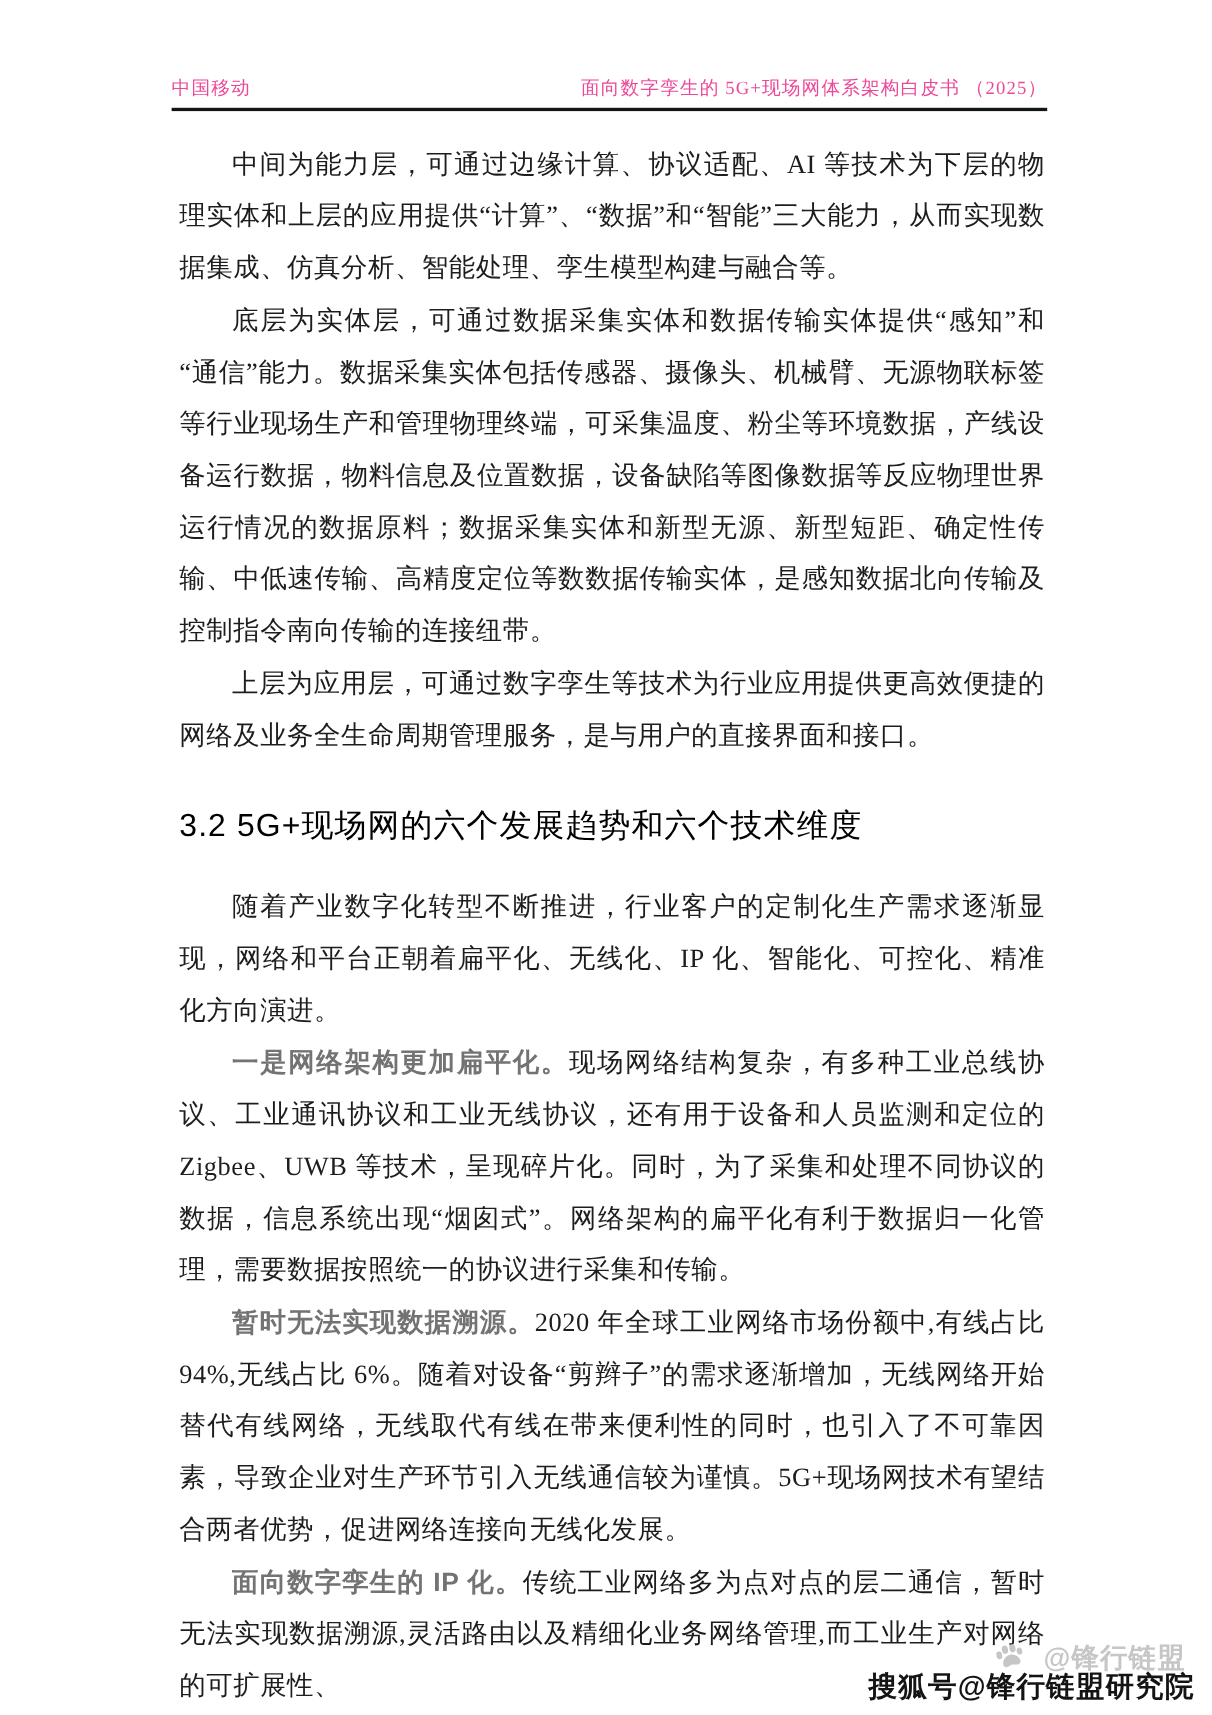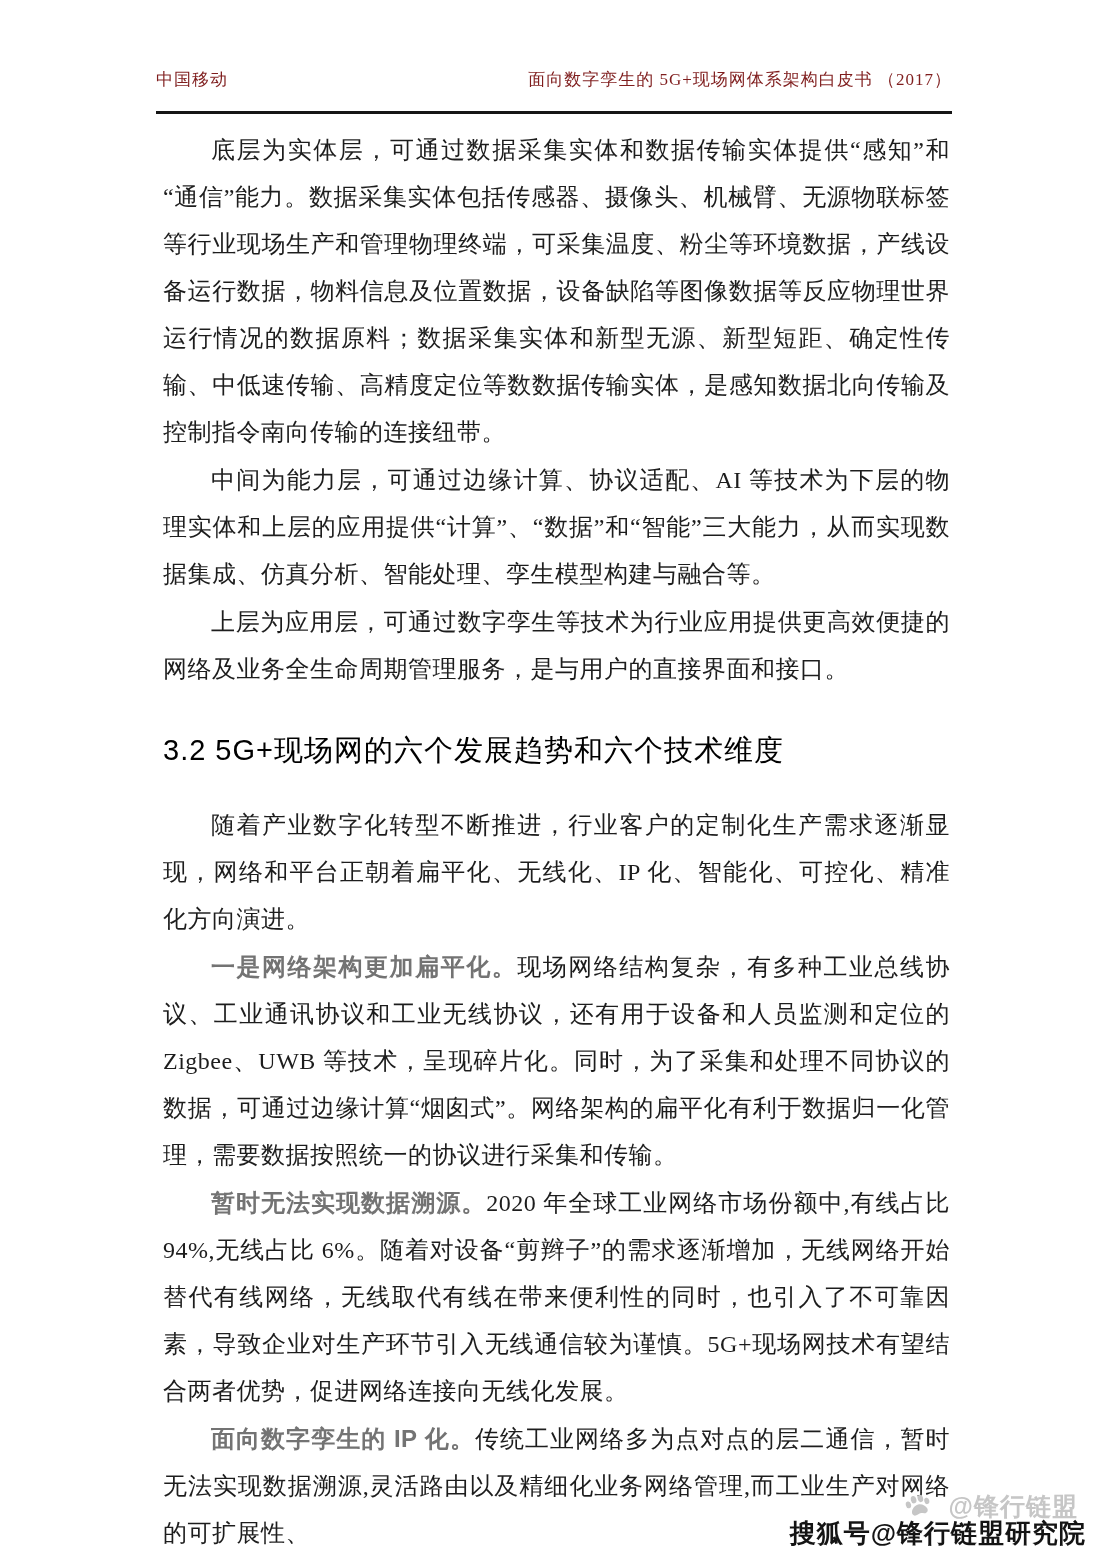--- a/index.html
+++ b/index.html
@@ -8,22 +8,22 @@
     width:1102px;height:1559px;
     background:#ffffff;
     margin:0 auto;
     overflow:hidden;
     font-family:"Liberation Serif","DejaVu Serif",serif;
     color:#1f1f1f;
   }
   .header{
     position:absolute;left:156px;right:150px;top:68px;
     display:flex;justify-content:space-between;align-items:flex-end;
-    font-size:17px;letter-spacing:1px;color:#7f1d1d;
-    padding-bottom:20px;
+    font-size:17px;letter-spacing:1px;color:#ec4899;
+    padding-bottom:7px;
     border-bottom:3px solid #151515;
   }
   .doc-body{
     position:absolute;left:163px;right:152px;top:126px;
   }
   .doc-body p{
     margin:0;
     font-size:24px;
     line-height:47px;
     letter-spacing:0.5px;
@@ -57,32 +57,32 @@
     text-shadow:1px 1px 0 rgba(255,255,255,0.85);
   }
 </style>
 </head>
 <body>
 
 <div class="page">
 
   <div class="header">
     <span>中国移动</span>
-    <span>面向数字孪生的 5G+现场网体系架构白皮书 （2017）</span>
+    <span>面向数字孪生的 5G+现场网体系架构白皮书 （2025）</span>
   </div>
 
   <div class="doc-body">
+    <p><b class="lead"></b><span>中间为能力层，可通过边缘计算、协议适配、AI 等技术为下层的物理实体和上层的应用提供“计算”、“数据”和“智能”三大能力，从而实现数据集成、仿真分析、智能处理、孪生模型构建与融合等。</span></p>
     <p><b class="lead"></b><span>底层为实体层，可通过数据采集实体和数据传输实体提供“感知”和“通信”能力。数据采集实体包括传感器、摄像头、机械臂、无源物联标签等行业现场生产和管理物理终端，可采集温度、粉尘等环境数据，产线设备运行数据，物料信息及位置数据，设备缺陷等图像数据等反应物理世界运行情况的数据原料；数据采集实体和新型无源、新型短距、确定性传输、中低速传输、高精度定位等数数据传输实体，是感知数据北向传输及控制指令南向传输的连接纽带。</span></p>
-    <p><b class="lead"></b><span>中间为能力层，可通过边缘计算、协议适配、AI 等技术为下层的物理实体和上层的应用提供“计算”、“数据”和“智能”三大能力，从而实现数据集成、仿真分析、智能处理、孪生模型构建与融合等。</span></p>
     <p><b class="lead"></b><span>上层为应用层，可通过数字孪生等技术为行业应用提供更高效便捷的网络及业务全生命周期管理服务，是与用户的直接界面和接口。</span></p>
 
     <h2 class="section-heading">3.2 5G+现场网的六个发展趋势和六个技术维度</h2>
 
     <p><b class="lead"></b><span>随着产业数字化转型不断推进，行业客户的定制化生产需求逐渐显现，网络和平台正朝着扁平化、无线化、IP 化、智能化、可控化、精准化方向演进。</span></p>
-    <p><b class="lead">一是网络架构更加扁平化。</b><span>现场网络结构复杂，有多种工业总线协议、工业通讯协议和工业无线协议，还有用于设备和人员监测和定位的 Zigbee、UWB 等技术，呈现碎片化。同时，为了采集和处理不同协议的数据，可通过边缘计算“烟囱式”。网络架构的扁平化有利于数据归一化管理，需要数据按照统一的协议进行采集和传输。</span></p>
+    <p><b class="lead">一是网络架构更加扁平化。</b><span>现场网络结构复杂，有多种工业总线协议、工业通讯协议和工业无线协议，还有用于设备和人员监测和定位的 Zigbee、UWB 等技术，呈现碎片化。同时，为了采集和处理不同协议的数据，信息系统出现“烟囱式”。网络架构的扁平化有利于数据归一化管理，需要数据按照统一的协议进行采集和传输。</span></p>
     <p><b class="lead">暂时无法实现数据溯源。</b><span>2020 年全球工业网络市场份额中,有线占比 94%,无线占比 6%。随着对设备“剪辫子”的需求逐渐增加，无线网络开始替代有线网络，无线取代有线在带来便利性的同时，也引入了不可靠因素，导致企业对生产环节引入无线通信较为谨慎。5G+现场网技术有望结合两者优势，促进网络连接向无线化发展。</span></p>
     <p><b class="lead">面向数字孪生的 IP 化。</b><span>传统工业网络多为点对点的层二通信，暂时无法实现数据溯源,灵活路由以及精细化业务网络管理,而工业生产对网络的可扩展性、</span></p>
   </div>
 
   <div class="wm-light">
     <svg class="paw" viewBox="0 0 24 24" fill="#c6c6c6" xmlns="http://www.w3.org/2000/svg">
       <ellipse cx="5" cy="8.5" rx="2.1" ry="2.8"></ellipse>
       <ellipse cx="10" cy="5.5" rx="2.2" ry="3"></ellipse>
       <ellipse cx="15.5" cy="5.8" rx="2.2" ry="3"></ellipse>
       <ellipse cx="20" cy="9" rx="2" ry="2.6"></ellipse>

